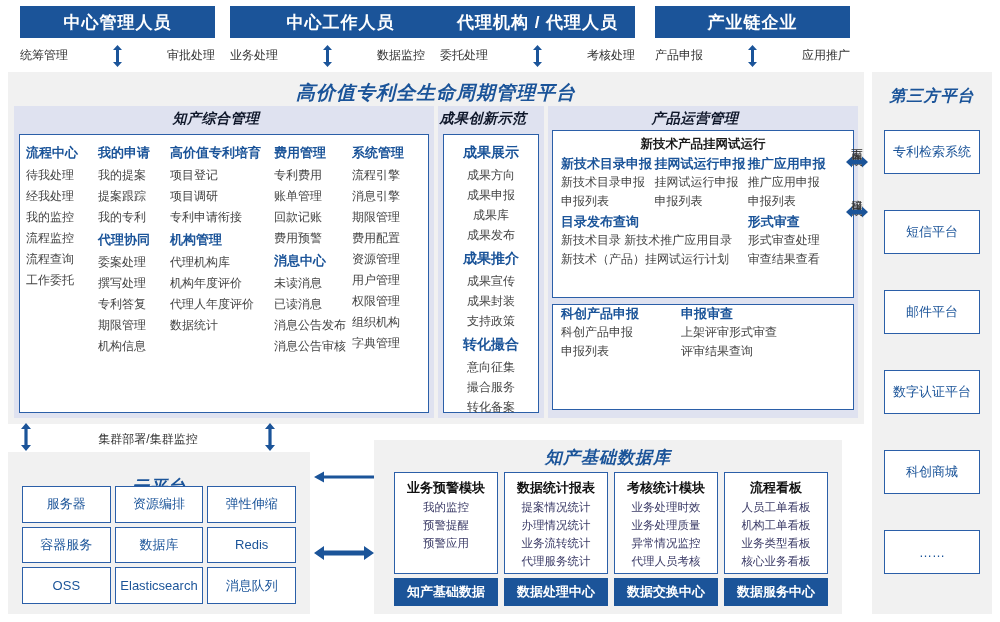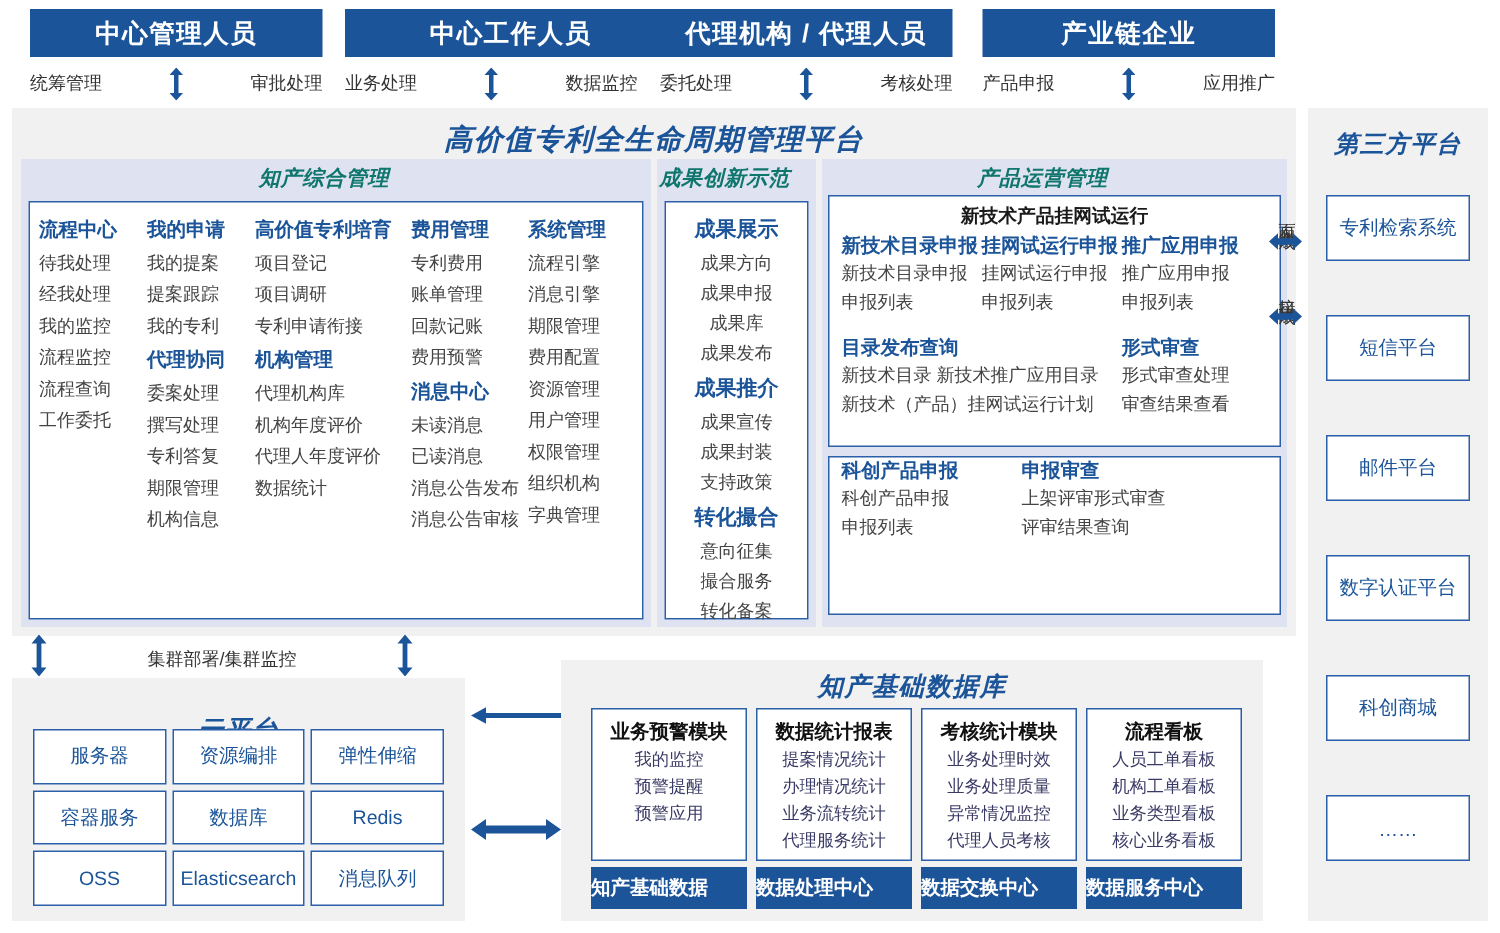--- a/index.html
+++ b/index.html
@@ -25,21 +25,21 @@
   .vbi svg { display: block; }
 
   
   .platform { position: absolute; left: 8px; top: 72px; width: 856px; height: 352px;
               background: #f1f1f1; }
   .platform-title { text-align: center; font-size: 19px; font-weight: bold; font-style: italic;
                     color: #1b5499; padding-top: 8px; letter-spacing: 1px; }
 
   .sec { position: absolute; background: #dfe2f0; }
   .sec-title { text-align: center; font-size: 14px; font-weight: bold; font-style: italic;
-               color: #0f766e; padding: 4px 16px 3px 0; letter-spacing: .5px; }
+               color: #0f172a; padding: 4px 16px 3px 0; letter-spacing: .5px; }
   .sec-body { position: absolute; left: 5px; right: 5px; bottom: 5px; top: 28px;
               background: #fff; border: 1.5px solid #2b5fa8; }
 
   .colwrap { display: flex; height: 100%; padding: 6px 4px 4px 6px; }
   .col { display: flex; flex-direction: column; }
   .grp-h { font-size: 13px; font-weight: bold; color: #1b5499; line-height: 24px; white-space: nowrap; }
   .itm { font-size: 12px; color: #444; line-height: 21px; white-space: nowrap; }
 
   
   .subbox { position: absolute; left: 5px; right: 5px; background: #fff;
@@ -88,21 +88,21 @@
         background: #f1f1f1; }
   .db-title { text-align: center; font-size: 17px; font-weight: bold; font-style: italic;
               color: #1b5499; padding-top: 6px; letter-spacing: 1px; }
   .db-cols { position: absolute; left: 20px; right: 14px; top: 32px; display: flex; gap: 6px; }
   .db-col { flex: 1; }
   .db-card { background: #fff; border: 1.5px solid #2b5fa8; padding: 4px 2px 6px 2px;
              text-align: center; height: 102px; }
   .db-card h4 { font-size: 13px; font-weight: bold; color: #111; line-height: 21px; }
   .db-card div { font-size: 11.5px; color: #3a3a66; line-height: 18px; }
   .db-foot { margin-top: 4px; background: #1b5499; color: #fff; font-size: 13px;
-             font-weight: bold; text-align: left; padding: 5px 0; }
+             font-weight: bold; text-align: center; padding: 5px 0; }
 
   
   .conn { position: absolute; }
 </style>
 </head>
 <body>
 
 <div class="canvas">
 
   <div class="actors" id="actorBar">
@@ -254,21 +254,21 @@
                   <div class="grp-h">挂网试运行申报</div>
                   <div class="itm">挂网试运行申报</div>
                   <div class="itm">申报列表</div>
                 </div>
                 <div class="pcol" style="width: 100px;">
                   <div class="grp-h">推广应用申报</div>
                   <div class="itm">推广应用申报</div>
                   <div class="itm">申报列表</div>
                 </div>
               </div>
-              <div class="prow" style="margin-top: 12px;">
+              <div class="prow" style="margin-top: 2px;">
                 <div class="pcol" style="width: 192px;">
                   <div class="grp-h">目录发布查询</div>
                   <div class="itm">新技术目录      新技术推广应用目录</div>
                   <div class="itm">新技术（产品）挂网试运行计划</div>
                 </div>
                 <div class="pcol" style="width: 100px;">
                   <div class="grp-h">形式审查</div>
                   <div class="itm">形式审查处理</div>
                   <div class="itm">审查结果查看</div>
                 </div>

